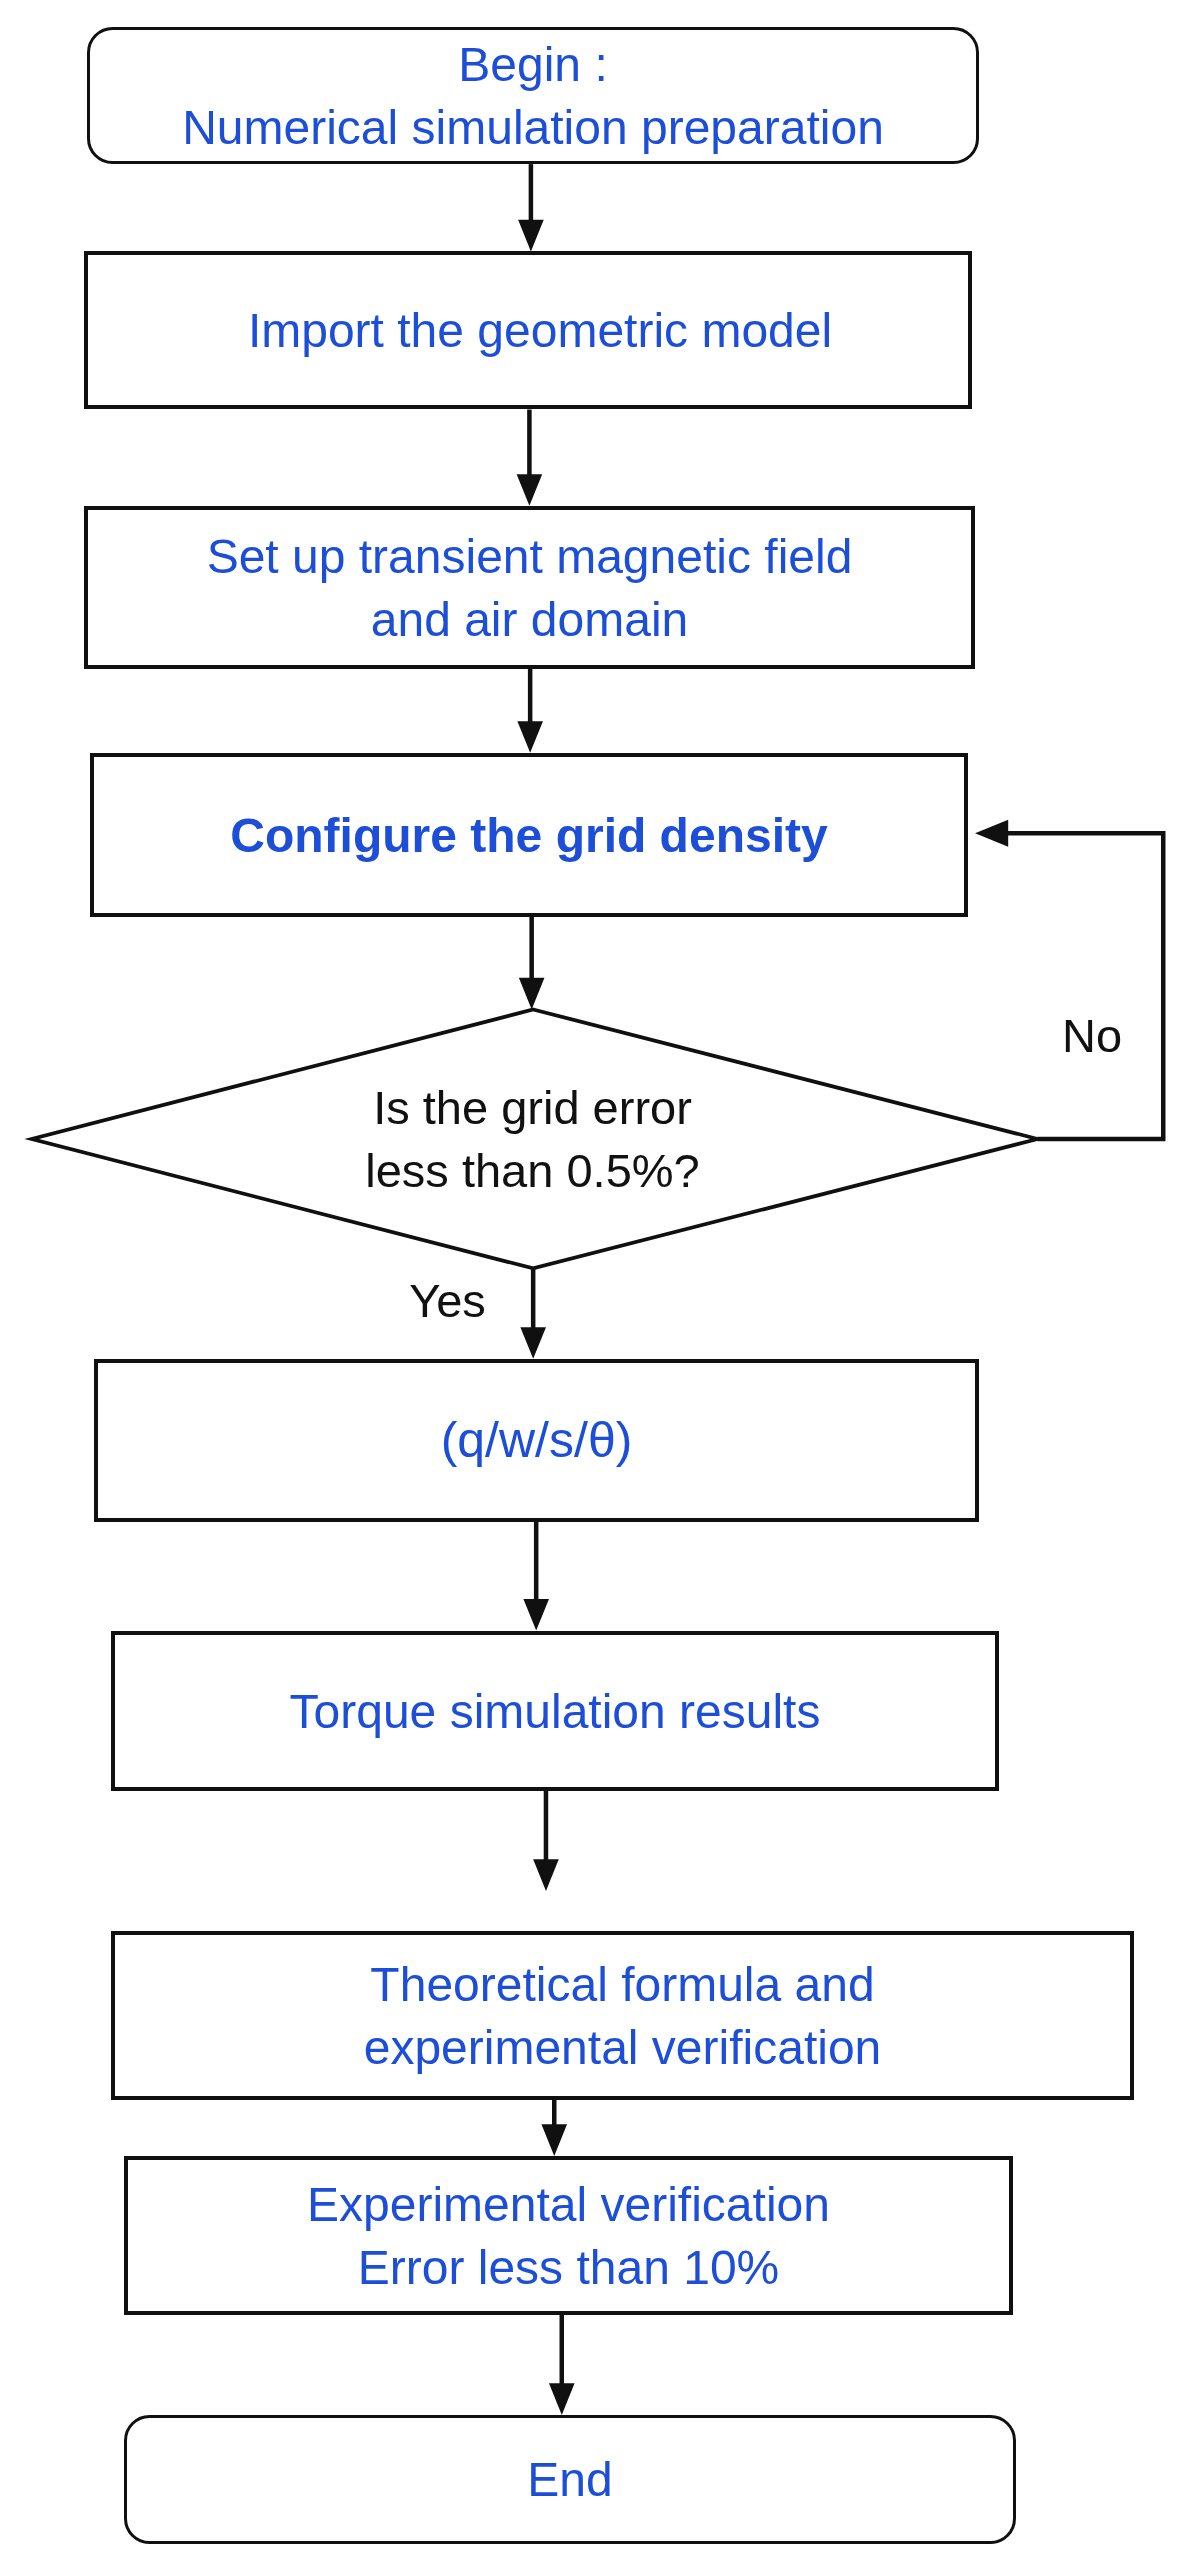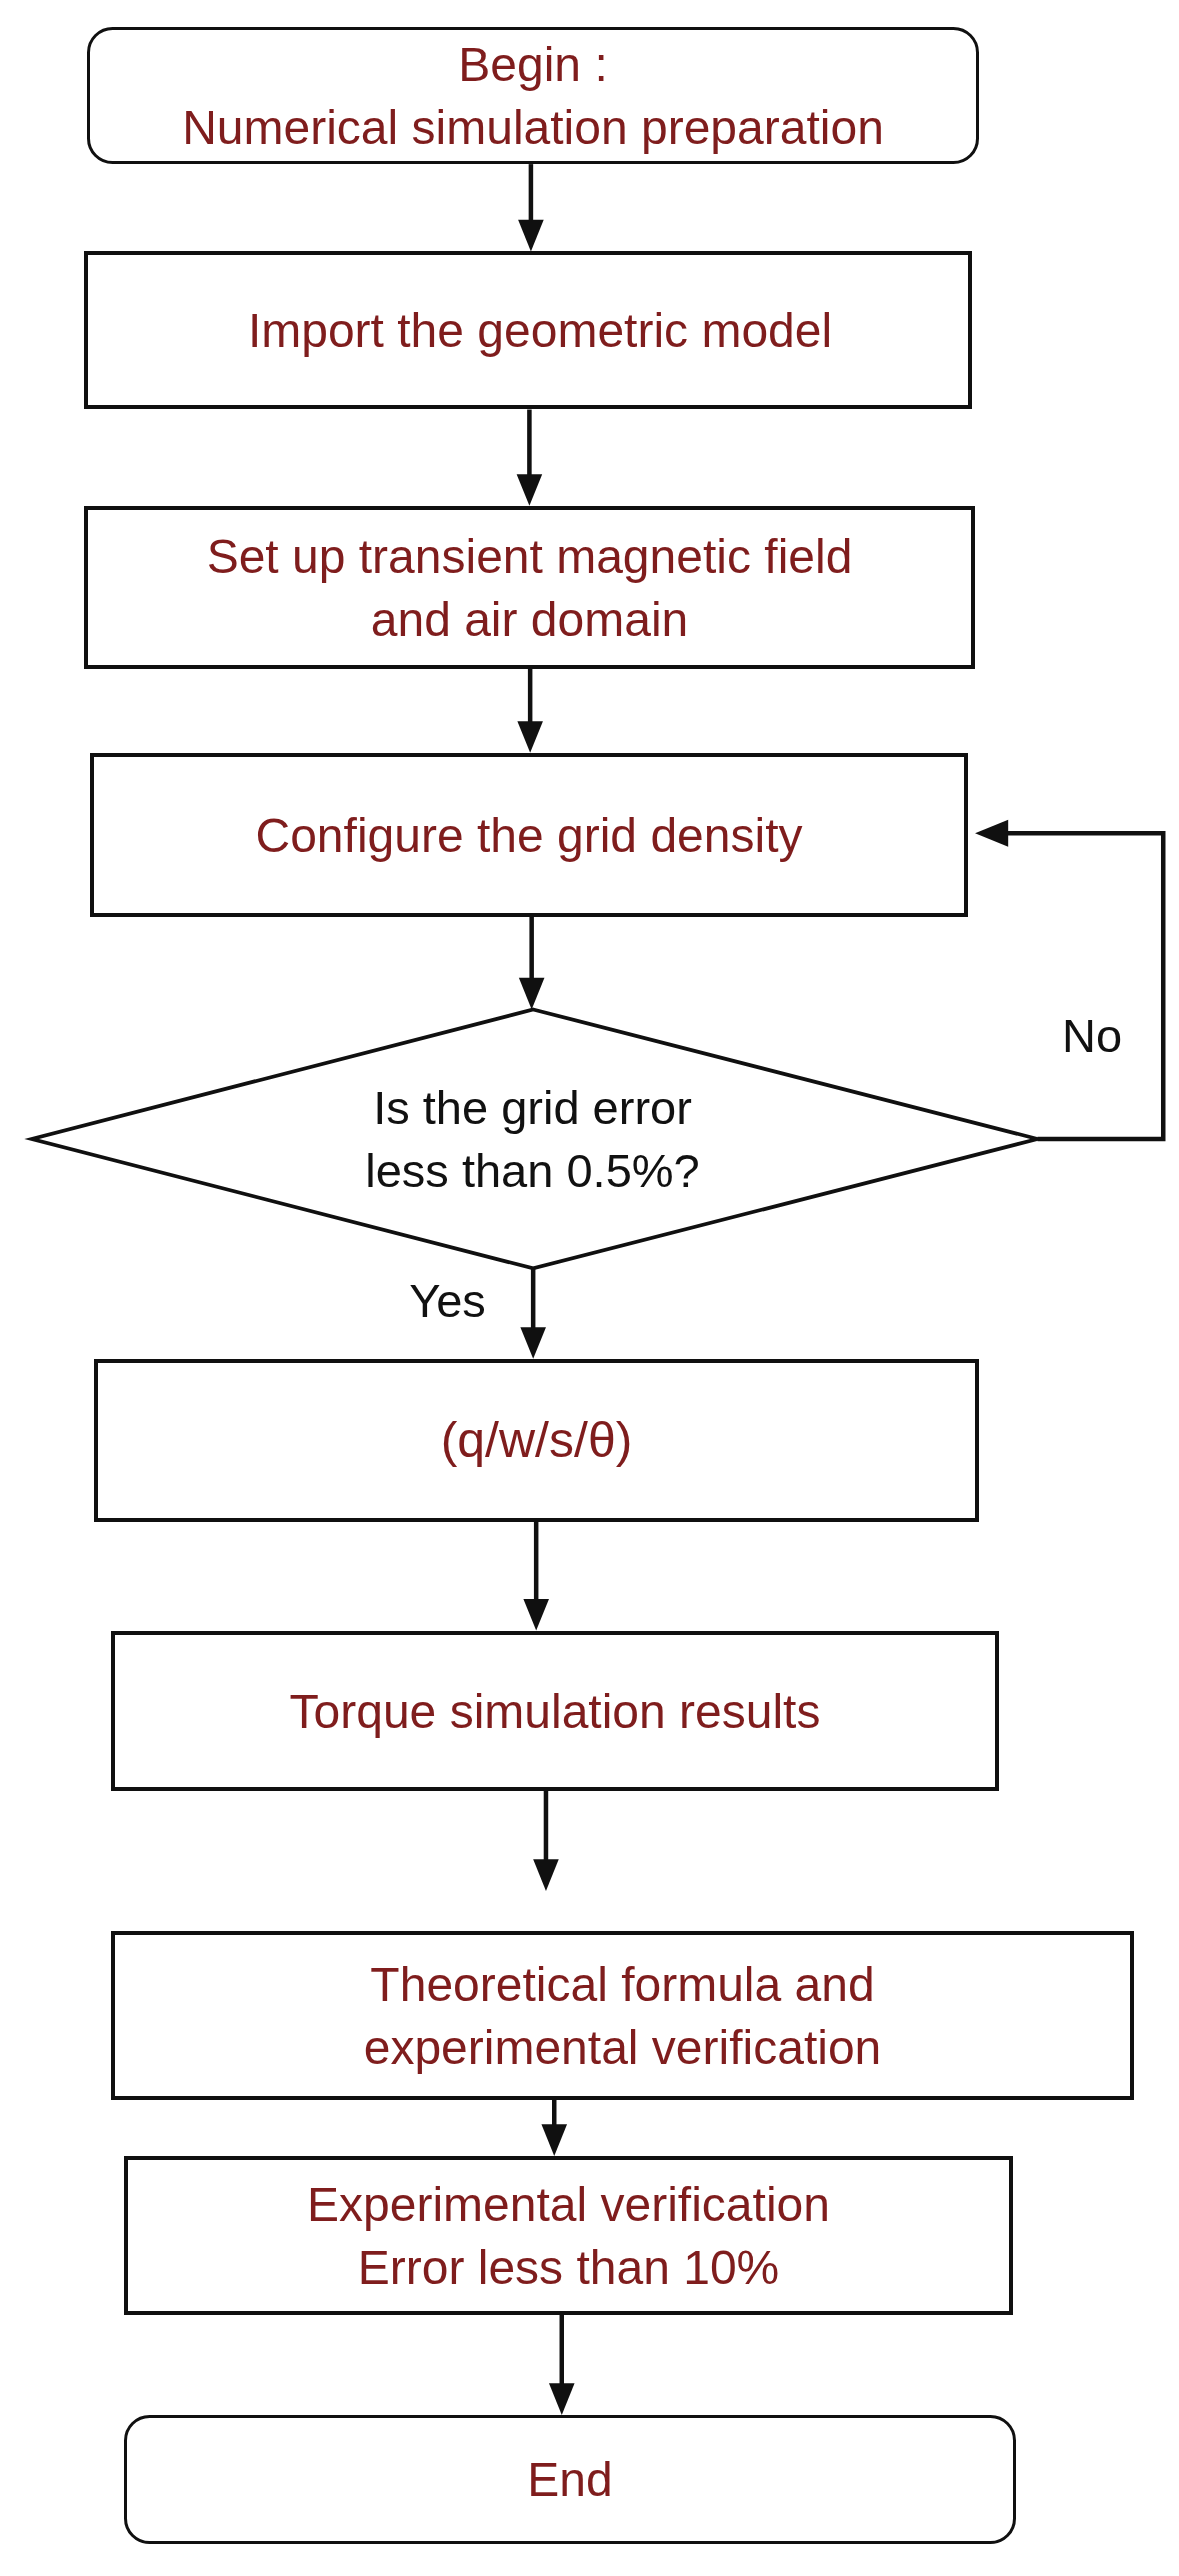--- a/index.html
+++ b/index.html
@@ -14,21 +14,21 @@
   }
   #connectors{position:absolute;left:0;top:0;width:1180px;height:2576px;}
   .node{
     position:absolute;
     box-sizing:border-box;
     background:#ffffff;
     border:4.5px solid #101010;
     display:flex;flex-direction:column;justify-content:center;align-items:center;
     text-align:center;
     font-size:48px;line-height:63px;
-    color:#7f1d1d;
+    color:#1d4ed8;
   }
   .terminator{border-radius:25.6px;border-width:3.8px;}
   .decision-text{
     position:absolute;
     display:flex;flex-direction:column;justify-content:center;align-items:center;
     text-align:center;font-size:47px;line-height:63px;
   }
   .serif-line{font-family:Liberation Sans, sans-serif;font-size:50px;}
   .edge-label{
     position:absolute;
@@ -96,21 +96,21 @@
 
   <div class="node" style="left:84px;top:251px;width:888px;height:158px;padding-left:24px;">
     <span class="line">Import the geometric model</span>
   </div>
 
   <div class="node" style="left:84px;top:506px;width:891px;height:163px;">
     <span class="line">Set up transient magnetic field</span>
     <span class="line">and air domain</span>
   </div>
 
-  <div class="node" style="left:90px;top:753px;width:878px;height:164px;">
+  <div class="node" style="left:90px;top:753px;width:878px;height:164px;font-weight:bold;">
     <span class="line">Configure the grid density</span>
   </div>
 
   <div class="decision-text" style="left:194px;top:1047px;width:677px;height:184px;">
     <span class="line">Is the grid error</span>
     <span class="line">less than 0.5%?</span>
   </div>
 
   <div class="edge-label" style="left:1030px;top:1009px;width:124px;">No</div>
   <div class="edge-label" style="left:376px;top:1274px;width:143px;">Yes</div>

